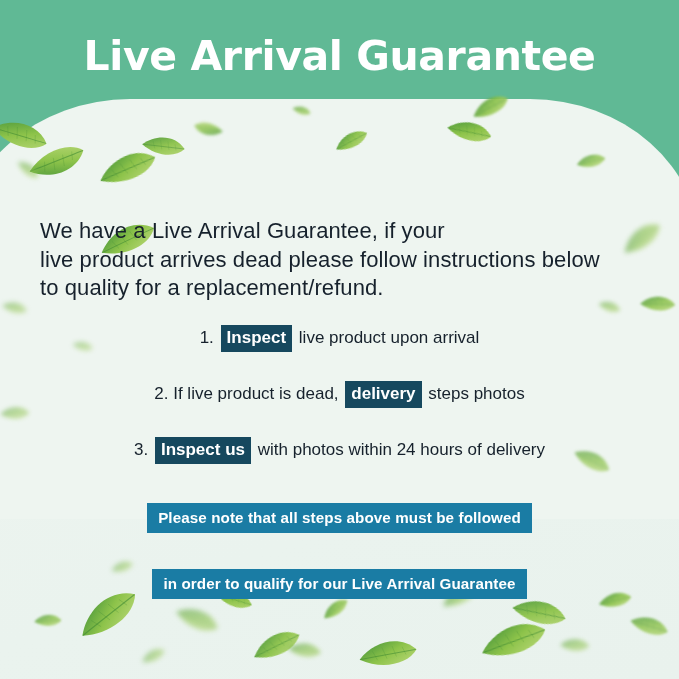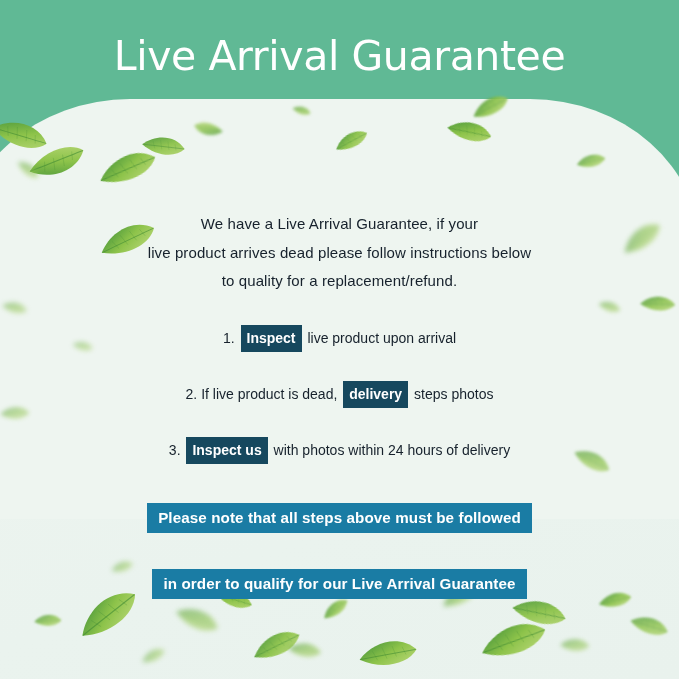--- a/index.html
+++ b/index.html
@@ -26,34 +26,34 @@
   }
   #banner-mask2{
     position:absolute;left:0;top:228px;width:679px;height:120px;
     background:#eef5f0;z-index:2;
   }
   #title{
     position:absolute;left:0;top:31px;width:679px;
     text-align:center;z-index:6;
     color:#ffffff;
     font-size:41px;line-height:50px;
-    font-weight:normal;letter-spacing:-0.4px;
+    font-weight:bold;letter-spacing:-0.4px;
     font-family:"DejaVu Sans", sans-serif;
   }
   
   #content{position:absolute;left:0;top:0;width:679px;height:679px;z-index:7;}
   #intro{
-    position:absolute;left:40px;top:210px;width:599px;
-    text-align:center;color:#16212c;
-    font-size:15px;line-height:28.5px;letter-spacing:.1px;
+    position:absolute;left:40px;top:217px;width:599px;
+    color:#16212c;
+    font-size:22px;line-height:28.5px;letter-spacing:.1px;
     font-family:"Liberation Sans", sans-serif;
   }
   .step{
     position:absolute;left:20px;width:639px;text-align:center;
-    color:#16212c;font-size:14px;line-height:26px;white-space:nowrap;
+    color:#16212c;font-size:17px;line-height:26px;white-space:nowrap;
   }
   #step1{top:325px;}
   #step2{top:381px;}
   #step3{top:437px;}
   .hl{
     display:inline-block;
     background:#16485e;color:#ffffff;font-weight:bold;
     padding:2px 6px 3px 6px;margin:0 2px;
     line-height:22px;
   }

